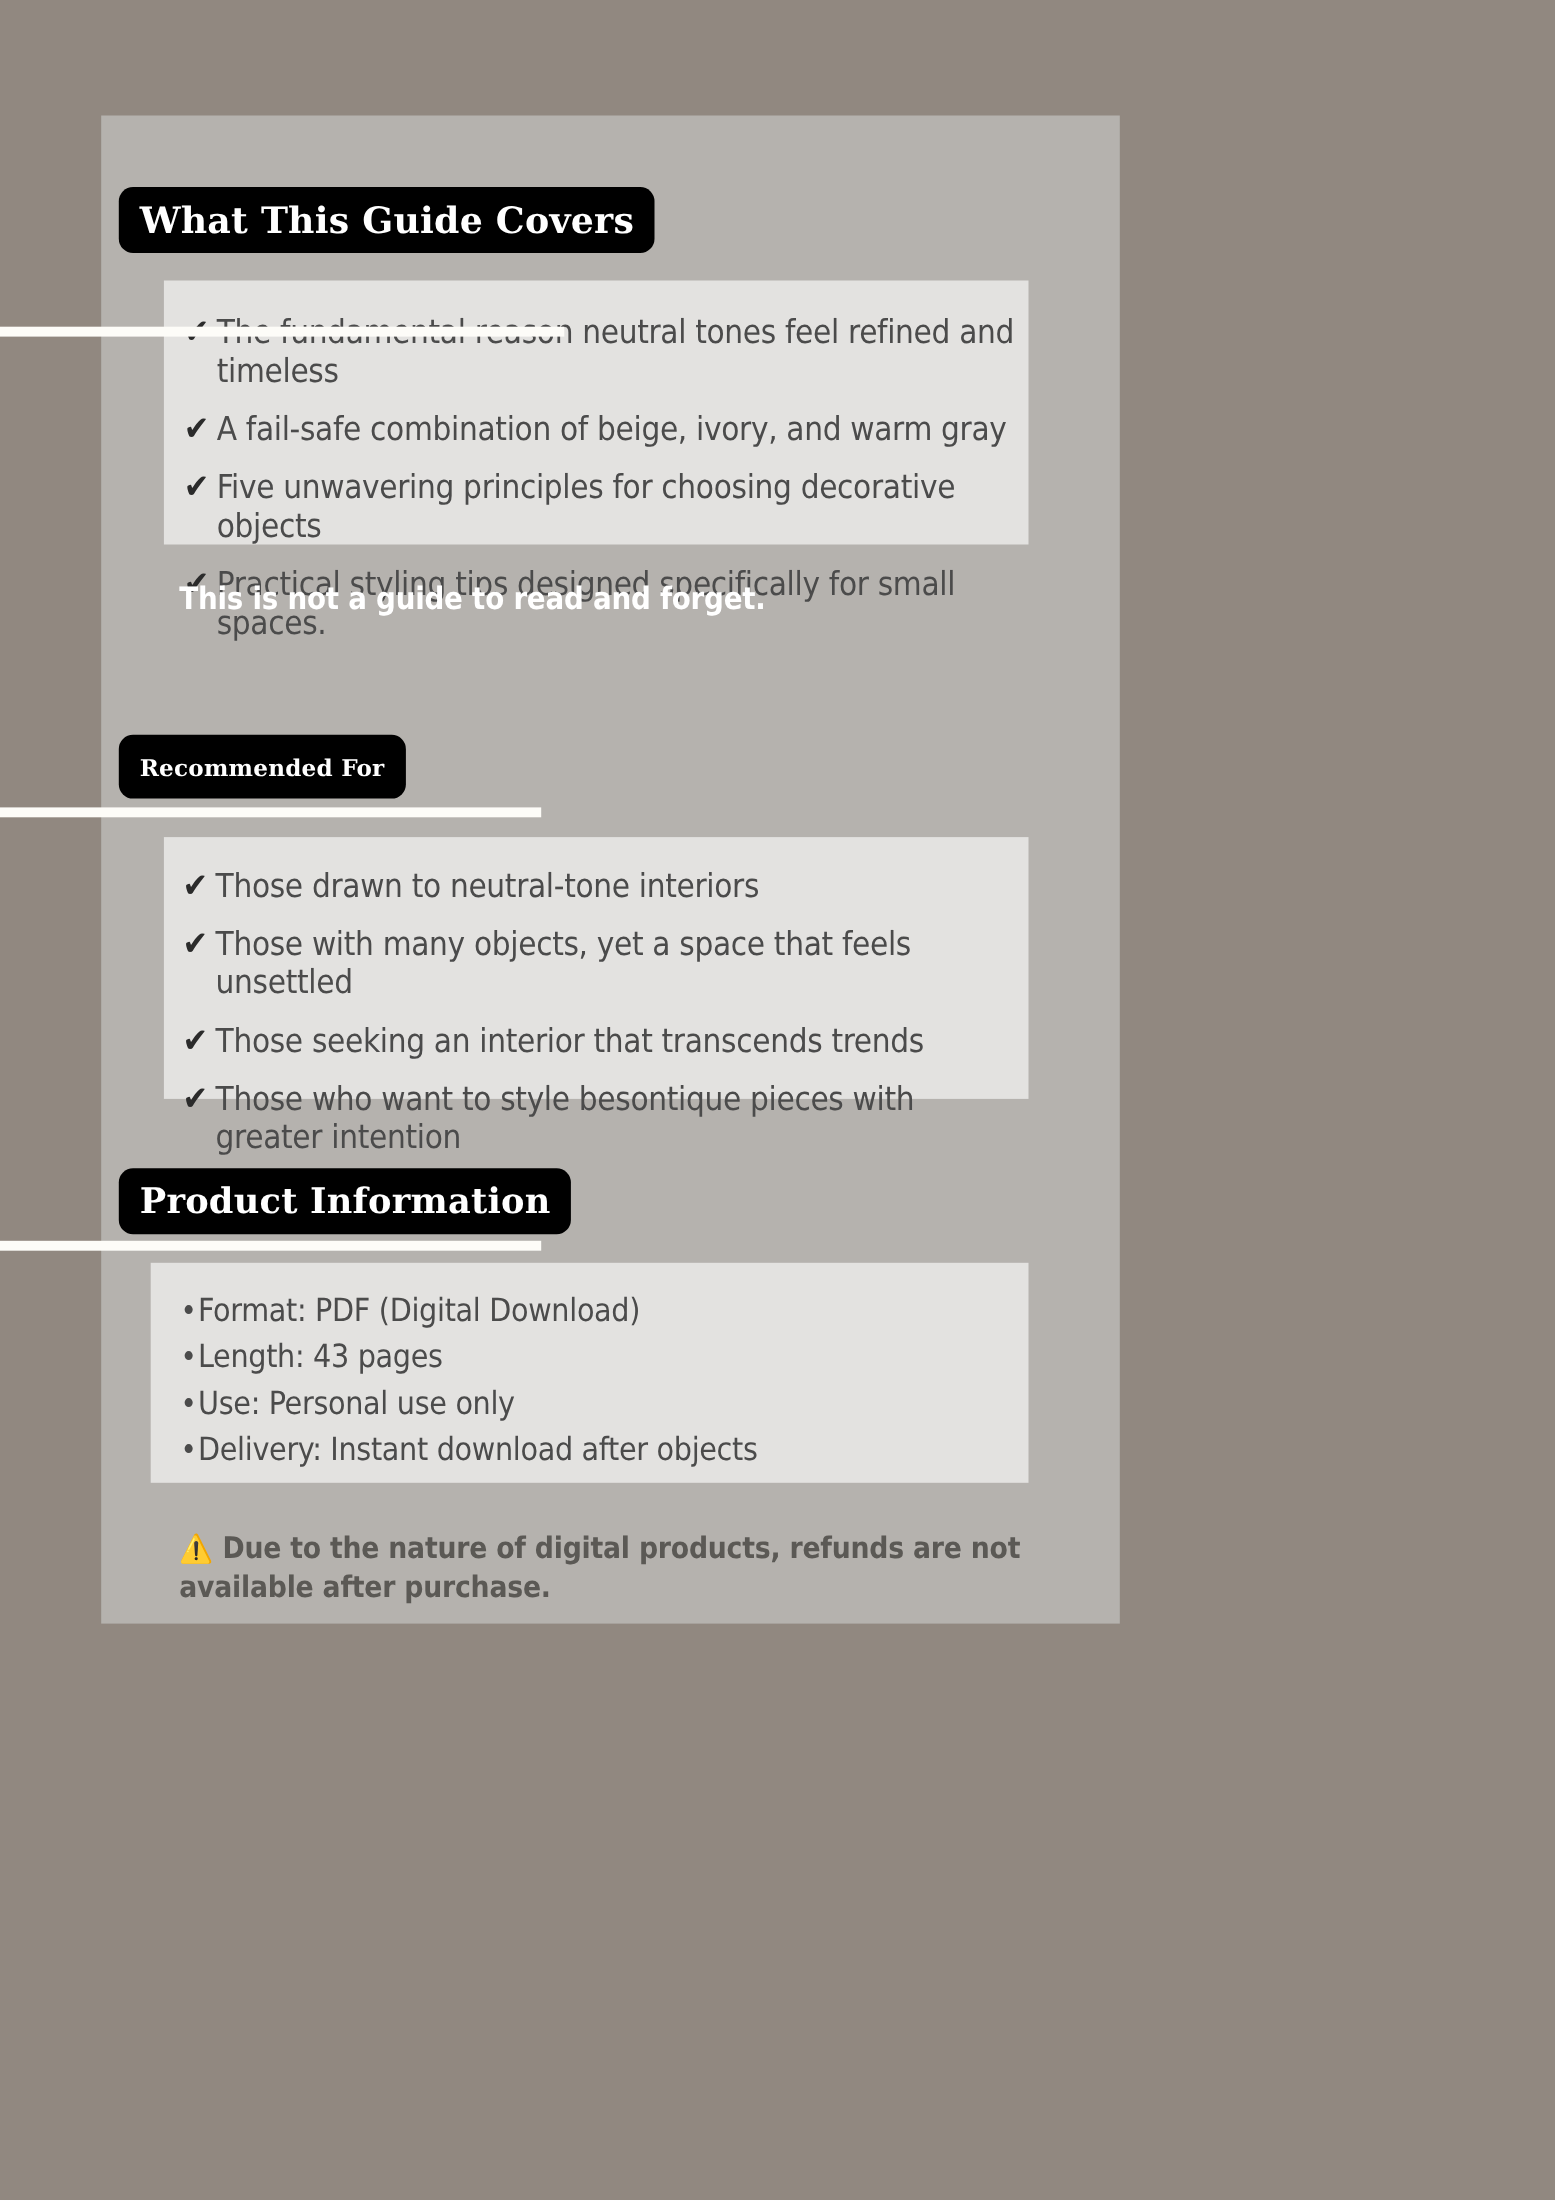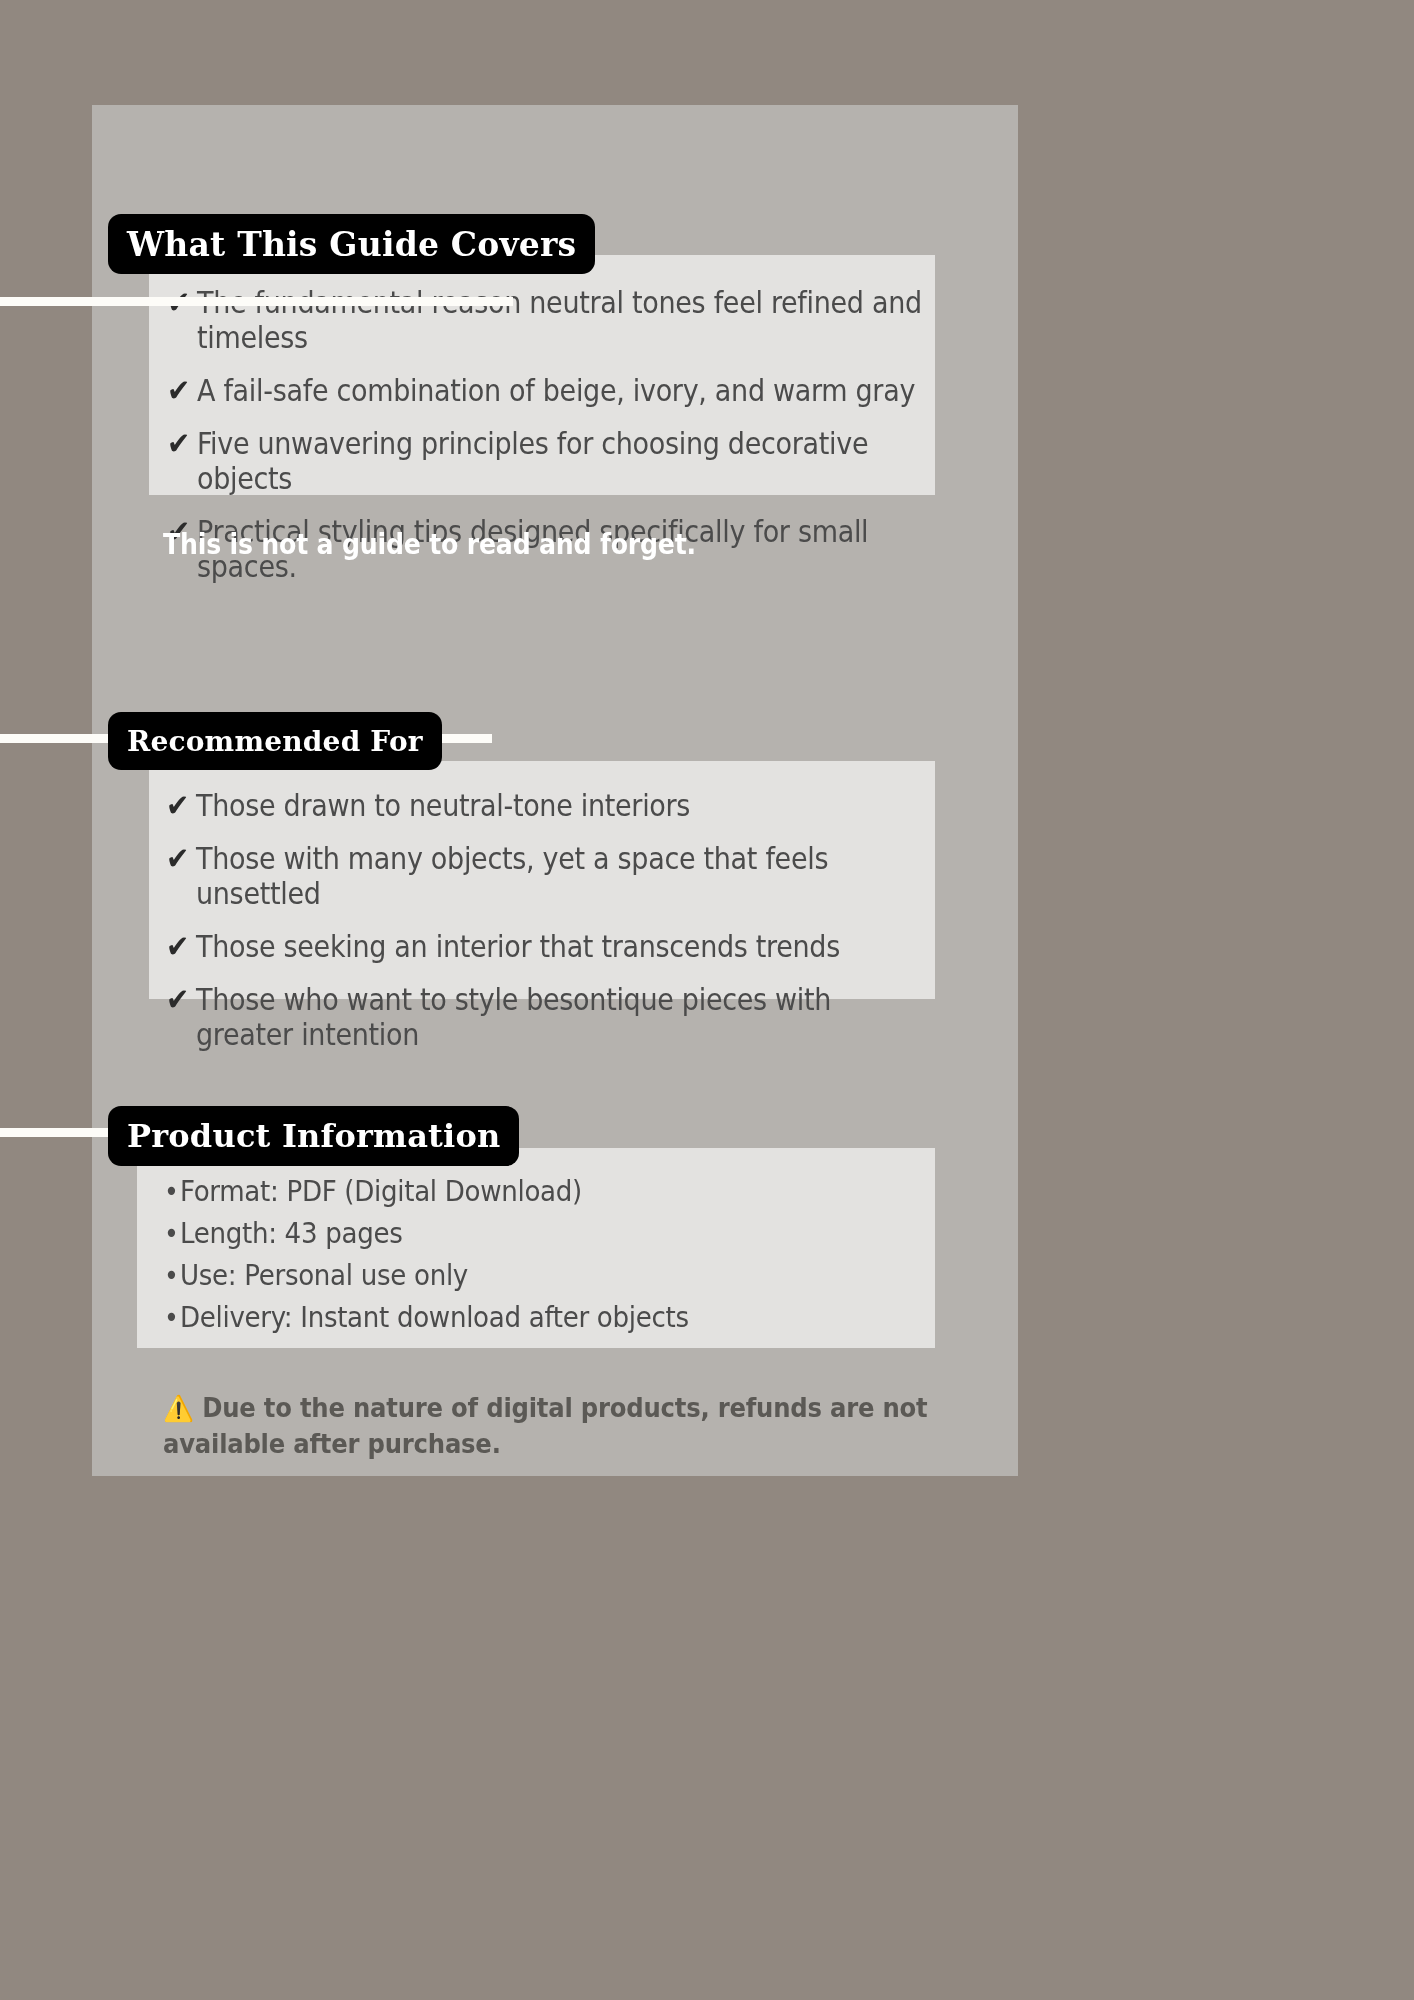--- a/index.html
+++ b/index.html
@@ -32,21 +32,20 @@
     background:#000000;
     border-radius:13px;
     color:#ffffff;
     font-family:"DejaVu Serif", "Liberation Serif", serif;
     font-weight:700;
     white-space:nowrap;
     display:flex;
     align-items:center;
     letter-spacing:0.2px;
     z-index:3;
-    margin-top:44px;
   }
 
   
   .rule {
     position:absolute;
     left:0;
     height:9px;
     background:#fdfcf8;
     z-index:2;
   }
@@ -117,21 +116,21 @@
   }
   .note .warn-icon { font-size:25px; }
 
   
   #pill-covers   { left:108px; top:170px;  height:60px; padding:0 19px; font-size:33px; }
   #rule-covers   { top:297px;  width:513px; }
   #card-covers   { left:149px; top:255px;  width:786px; height:240px; padding:30px 0 0 18px; }
 
   #emph-block    { left:163px; top:528px; }
 
-  #pill-recommended { left:108px; top:668px; height:58px; padding:0 19px; font-size:28px; }
+  #pill-recommended { left:108px; top:668px; height:58px; padding:0 19px; font-size:21px; }
   #rule-recommended { top:734px; width:492px; }
   #card-recommended { left:149px; top:761px; width:786px; height:238px; padding:27px 0 0 17px; }
 
   #pill-product  { left:108px; top:1062px; height:60px; padding:0 19px; font-size:32px; }
   #rule-product  { top:1128px; width:492px; }
   #card-product  { left:137px; top:1148px; width:798px; height:200px; padding:26px 0 0 27px; }
 
   #note-refund   { left:163px; top:1366px;margin-top:24px; }
 
   

